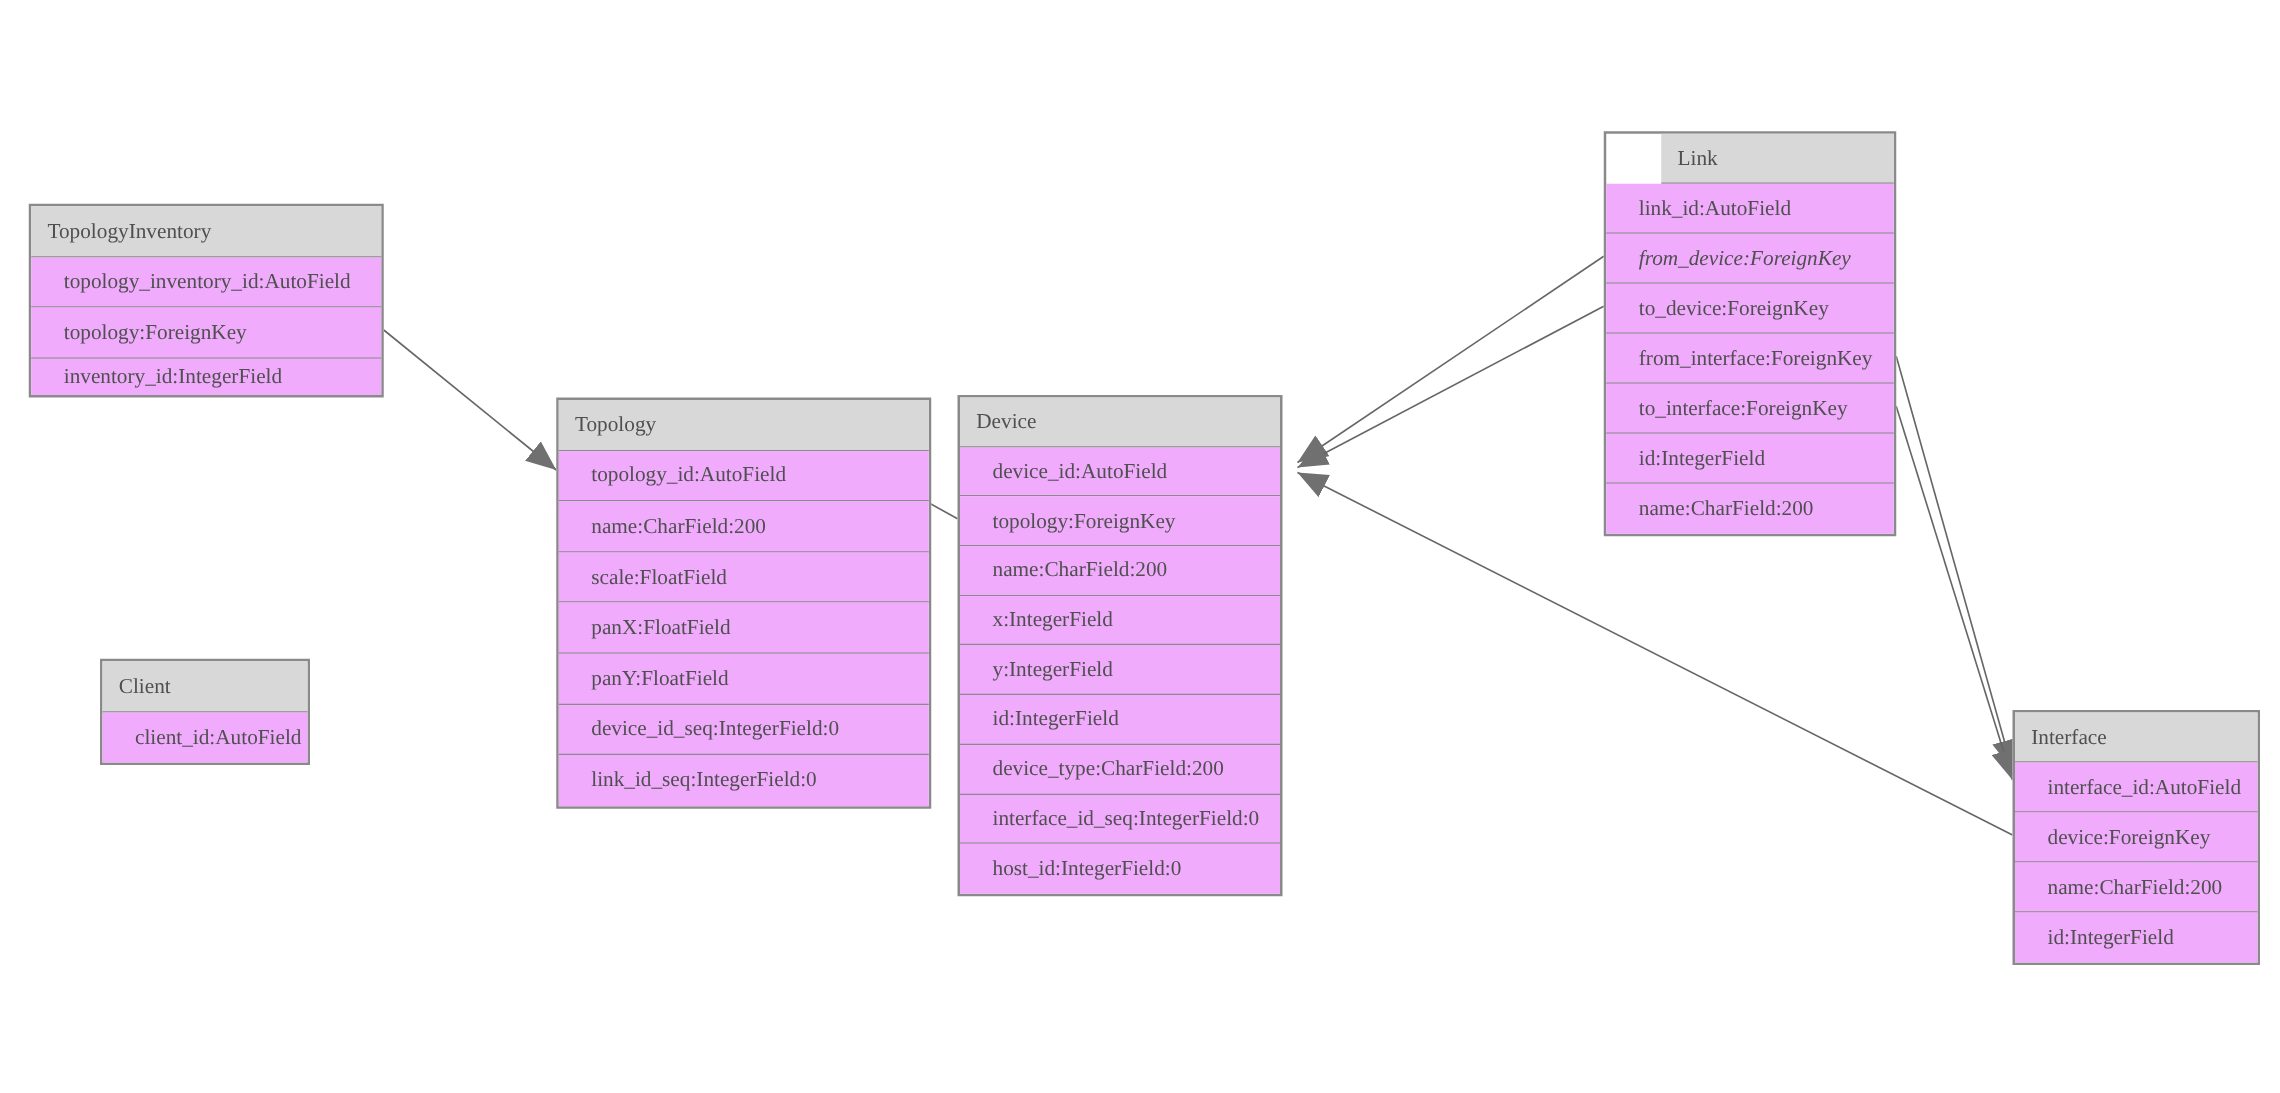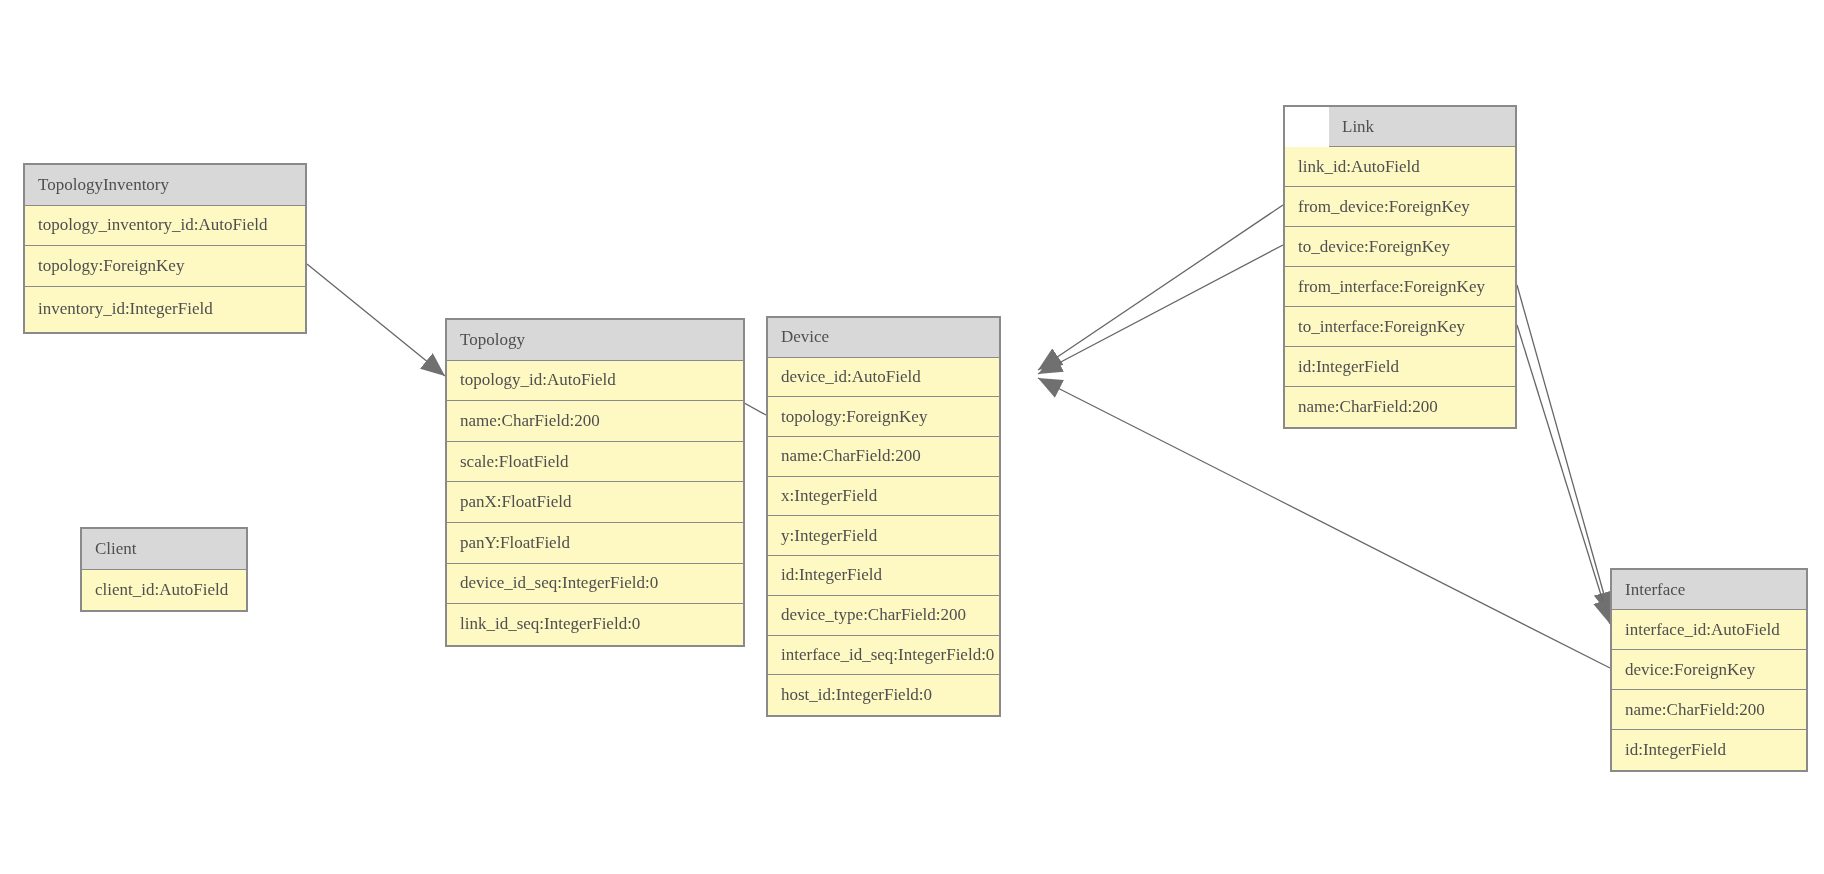--- a/index.html
+++ b/index.html
@@ -42,22 +42,22 @@
     display: flex;
     align-items: center;
     padding-left: 13px;
     background: var(--header-fill, #d8d8d8);
     border-bottom: 1px solid var(--border, #8a8a8a);
   }
   .entity-row {
     box-sizing: border-box;
     display: flex;
     align-items: center;
-    padding-left: 13px;
-    background: #fef9c3;
+    padding-left: 26px;
+    background: #f0abfc;
     border-bottom: 1px solid var(--border, #8a8a8a);
   }
   .entity-row:last-child {
     border-bottom: none;
   }
 </style>
 </head>
 <body>
 
 <div class="canvas">
@@ -73,52 +73,52 @@
       <line x1="1283" y1="245" x2="1038" y2="374" stroke="#666666" stroke-width="1.3" marker-end="url(#arrowhead)"></line>
       <line x1="1517" y1="285" x2="1610" y2="616" stroke="#666666" stroke-width="1.3" marker-end="url(#arrowhead)"></line>
       <line x1="1517" y1="325" x2="1610" y2="624" stroke="#666666" stroke-width="1.3" marker-end="url(#arrowhead)"></line>
       <line x1="1610" y1="668" x2="1038" y2="378" stroke="#666666" stroke-width="1.3" marker-end="url(#arrowhead)"></line>
     </svg>
   <div id="entities">
       <div class="entity" style="left: 23px; top: 163px; width: 284px;">
         <div class="entity-header" style="height: 40.5px;">TopologyInventory</div>
         <div class="entity-row" style="height: 40.5px;">topology_inventory_id:AutoField</div>
         <div class="entity-row" style="height: 40.5px;">topology:ForeignKey</div>
-        <div class="entity-row" style="height: 45px; font-family: Liberation Serif, serif;">inventory_id:IntegerField</div>
+        <div class="entity-row" style="height: 29px; font-family: Liberation Serif, serif;">inventory_id:IntegerField</div>
       </div>
       <div class="entity" style="left: 445px; top: 318px; width: 300px;">
         <div class="entity-header" style="height: 40.6px;">Topology</div>
         <div class="entity-row" style="height: 40.6px;">topology_id:AutoField</div>
         <div class="entity-row" style="height: 40.6px;">name:CharField:200</div>
         <div class="entity-row" style="height: 40.6px;">scale:FloatField</div>
         <div class="entity-row" style="height: 40.6px;">panX:FloatField</div>
         <div class="entity-row" style="height: 40.6px;">panY:FloatField</div>
         <div class="entity-row" style="height: 40.6px;">device_id_seq:IntegerField:0</div>
         <div class="entity-row" style="height: 40.6px;">link_id_seq:IntegerField:0</div>
       </div>
       <div class="entity" style="left: 80px; top: 527px; width: 168px;">
         <div class="entity-header" style="height: 40.5px;">Client</div>
         <div class="entity-row" style="height: 40.5px;">client_id:AutoField</div>
       </div>
-      <div class="entity" style="left: 766px; top: 316px; width: 235px;">
+      <div class="entity" style="left: 766px; top: 316px; width: 260px;">
         <div class="entity-header" style="height: 39.7px;">Device</div>
         <div class="entity-row" style="height: 39.7px;">device_id:AutoField</div>
         <div class="entity-row" style="height: 39.7px;">topology:ForeignKey</div>
         <div class="entity-row" style="height: 39.7px;">name:CharField:200</div>
         <div class="entity-row" style="height: 39.7px;">x:IntegerField</div>
         <div class="entity-row" style="height: 39.7px;">y:IntegerField</div>
         <div class="entity-row" style="height: 39.7px;">id:IntegerField</div>
         <div class="entity-row" style="height: 39.7px;">device_type:CharField:200</div>
         <div class="entity-row" style="height: 39.7px;">interface_id_seq:IntegerField:0</div>
         <div class="entity-row" style="height: 39.7px;">host_id:IntegerField:0</div>
       </div>
       <div class="entity" style="left: 1283px; top: 105px; width: 234px;">
         <div class="entity-header" style="height: 40px; margin-left: 44px;">Link</div>
         <div class="entity-row" style="height: 40px;">link_id:AutoField</div>
-        <div class="entity-row" style="height: 40px;">from_device:ForeignKey</div>
+        <div class="entity-row" style="height: 40px; font-style: italic;">from_device:ForeignKey</div>
         <div class="entity-row" style="height: 40px;">to_device:ForeignKey</div>
         <div class="entity-row" style="height: 40px;">from_interface:ForeignKey</div>
         <div class="entity-row" style="height: 40px;">to_interface:ForeignKey</div>
         <div class="entity-row" style="height: 40px;">id:IntegerField</div>
         <div class="entity-row" style="height: 40px;">name:CharField:200</div>
       </div>
       <div class="entity" style="left: 1610px; top: 568px; width: 198px;">
         <div class="entity-header" style="height: 40px;">Interface</div>
         <div class="entity-row" style="height: 40px;">interface_id:AutoField</div>
         <div class="entity-row" style="height: 40px;">device:ForeignKey</div>

